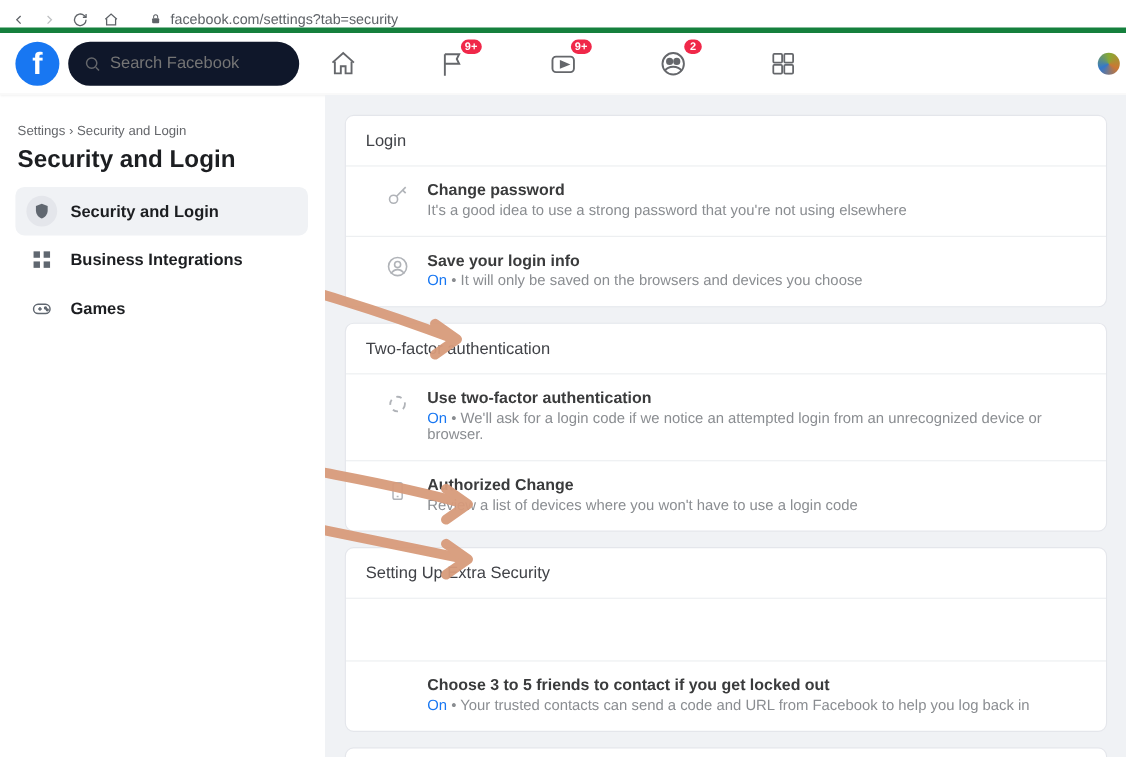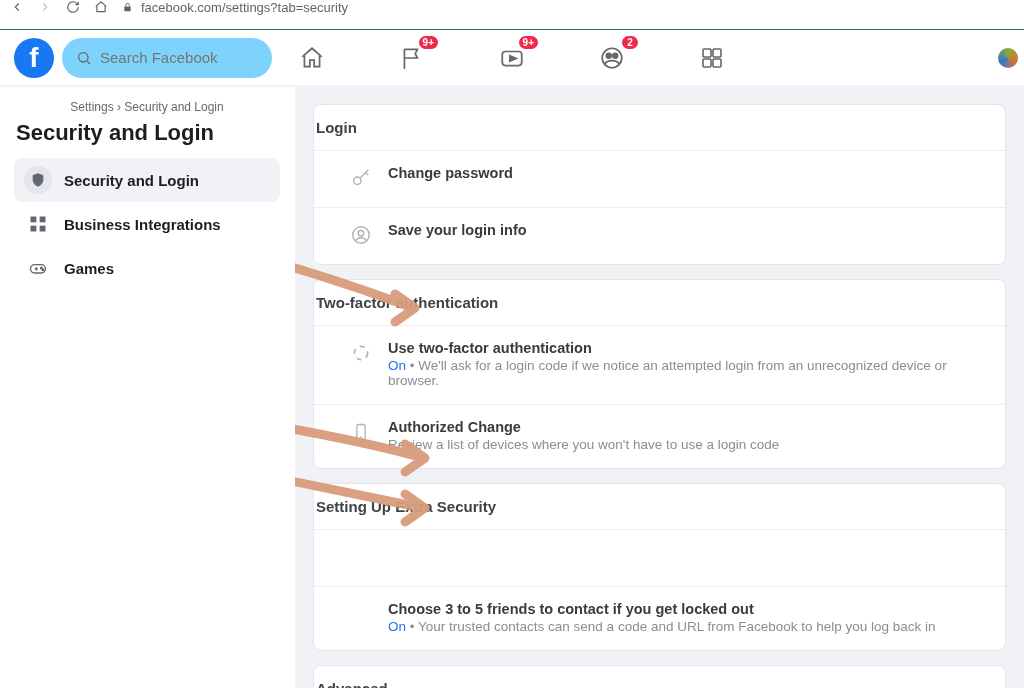--- a/index.html
+++ b/index.html
@@ -1,41 +1,41 @@
 <!DOCTYPE html>
 <html><head>
 <meta charset="utf-8">
 <style>
   * { box-sizing: border-box; margin: 0; padding: 0; }
   html, body { width: 1024px; height: 688px; font-family: Helvetica, Arial, sans-serif; background:#fff; overflow:hidden; }
-  .browser-chrome { height:30px; border-bottom:1px solid #15803d; display:flex; align-items:flex-start; padding:0 10px; gap:14px; color:#5f6368; font-size:13px; }
+  .browser-chrome { height:30px; border-bottom:5px solid #15803d; display:flex; align-items:flex-end; padding:0 10px; gap:28px; color:#5f6368; font-size:13px; }
   .browser-chrome .nav-icons { display:flex; gap:14px; align-items:center; }
   .browser-chrome .addr { display:flex; align-items:center; gap:8px; color:#5f6368; }
   .lock-glyph { font-size:11px; color:#5f6368; }
 
   .top-bar { height:56px; border-bottom:1px solid rgba(0,0,0,0.05); display:flex; align-items:center; padding:0 14px; box-shadow:0 1px 2px rgba(0,0,0,0.06); position:relative; }
   .fb-logo { width:40px; height:40px; background:#1877f2; border-radius:50%; display:flex; align-items:center; justify-content:center; color:#fff; font-weight:800; font-size:28px; font-family:Arial; }
-  .search-pill { margin-left:8px; background:#7dd3fc; border-radius:50px; height:40px; width:210px; display:flex; align-items:center; padding:0 14px; color:#65676b; gap:8px; }
+  .search-pill { margin-left:8px; background:#0f172a; border-radius:50px; height:40px; width:210px; display:flex; align-items:center; padding:0 14px; color:#65676b; gap:8px; }
   .search-pill input { border:none; background:transparent; outline:none; font-size:15px; color:#65676b; width:100%; }
   .top-center-icons { position:absolute; left:0; right:0; display:flex; justify-content:center; gap:60px; pointer-events:none; }
   .tc-icon { pointer-events:auto; width:40px; height:40px; display:flex; align-items:center; justify-content:center; color:#65676b; position:relative; }
   .badge { position:absolute; top:-2px; right:-6px; background:#f02849; color:#fff; border-radius:10px; font-size:10px; font-weight:600; padding:1px 4px; min-width:16px; text-align:center; }
   .avatar-right { position:absolute; right:6px; width:20px; height:20px; border-radius:50%; background: conic-gradient(#8a3, #c73, #37c, #8a3); overflow:hidden; }
 
   .body-row { display:flex; height:calc(688px - 30px - 56px); }
   .sidebar { width:295px; padding:10px 14px; border-right:1px solid rgba(0,0,0,0); }
-  .sb-bc { font-size:12px; color:#65676b; margin:4px 2px 6px;text-align:center; }
+  .sb-bc { font-size:12px; color:#65676b; margin:16px 2px 6px; }
   .sb-title { font-size:22px; font-weight:700; color:#1c1e21; margin:0 2px 12px; }
   .sb-item { display:flex; align-items:center; gap:12px; height:44px; padding:0 10px; border-radius:8px; color:#1c1e21; font-size:15px; font-weight:600; cursor:pointer; }
   .sb-item.active { background:#f0f2f5; }
   .sb-icon { width:28px; height:28px; border-radius:50%; background:#e4e6eb; display:flex; align-items:center; justify-content:center; color:#65676b; font-size:14px; }
 
   .main { flex:1; background:#f0f2f5; padding:18px 0 18px 0; overflow:auto; position:relative; }
   .section { margin:0 18px 14px 18px; background:#fff; border:1px solid #e4e6eb; border-radius:8px; overflow:hidden; }
-  .section .s-head { padding:14px 2px; font-size:15px; font-weight:700; color:#404247; }
+  .section .s-head { padding:14px 18px; font-size:15px; font-weight:400; color:#404247; }
   .section .s-row { display:flex; gap:14px; padding:14px 34px 16px; border-top:1px solid #eceef0; }
   .s-leading { width:26px; height:26px; border-radius:50%; display:flex; align-items:center; justify-content:center; color:#8a8d91; flex-shrink:0; }
   .s-body .r-title { font-size:14.5px; font-weight:600; color:#3a3b3c; }
   .s-body .r-sub { font-size:13.5px; color:#8a8d91; margin-top:2px; }
   .on { color:#1877f2; }
   .bullet { color:#8a8d91; }
 
   
   .arrows { position:absolute; inset:0; pointer-events:none; }
 
@@ -181,32 +181,36 @@
       <div class="s-row">
         <div class="s-leading">
           <svg class="icon" width="22" height="22" viewBox="0 0 24 24" fill="none" stroke="#b0b3b8" stroke-width="1.6">
               <circle cx="8" cy="15" r="4"></circle>
               <line x1="11" y1="12" x2="20" y2="3"></line>
               <line x1="17" y1="6" x2="20" y2="9"></line>
             </svg>
         </div>
         <div class="s-body">
           <div class="r-title">Change password</div>
+          <div class="r-sub">It's a good idea to use a strong password that you're not using elsewhere</div>
         </div>
       </div>
       <div class="s-row">
         <div class="s-leading">
           <svg class="icon" width="22" height="22" viewBox="0 0 24 24" fill="none" stroke="#b0b3b8" stroke-width="1.6">
               <circle cx="12" cy="12" r="9"></circle>
               <circle cx="12" cy="10" r="3"></circle>
               <path d="M5.5 19c1.5-2.5 4-4 6.5-4s5 1.5 6.5 4"></path>
             </svg>
         </div>
         <div class="s-body">
           <div class="r-title">Save your login info</div>
+          <div class="r-sub">
+            <span class="on">On</span><span class="bullet"> • </span><span>It will only be saved on the browsers and devices you choose</span>
+          </div>
         </div>
       </div>
     </div>
 
     <div class="section">
       <div class="s-head">Two-factor authentication</div>
       <div class="s-row">
         <div class="s-leading">
           <svg class="icon" width="20" height="20" viewBox="0 0 24 24" fill="none" stroke="#b0b3b8" stroke-width="2">
               <circle cx="12" cy="12" r="8" stroke-dasharray="6 6"></circle>

